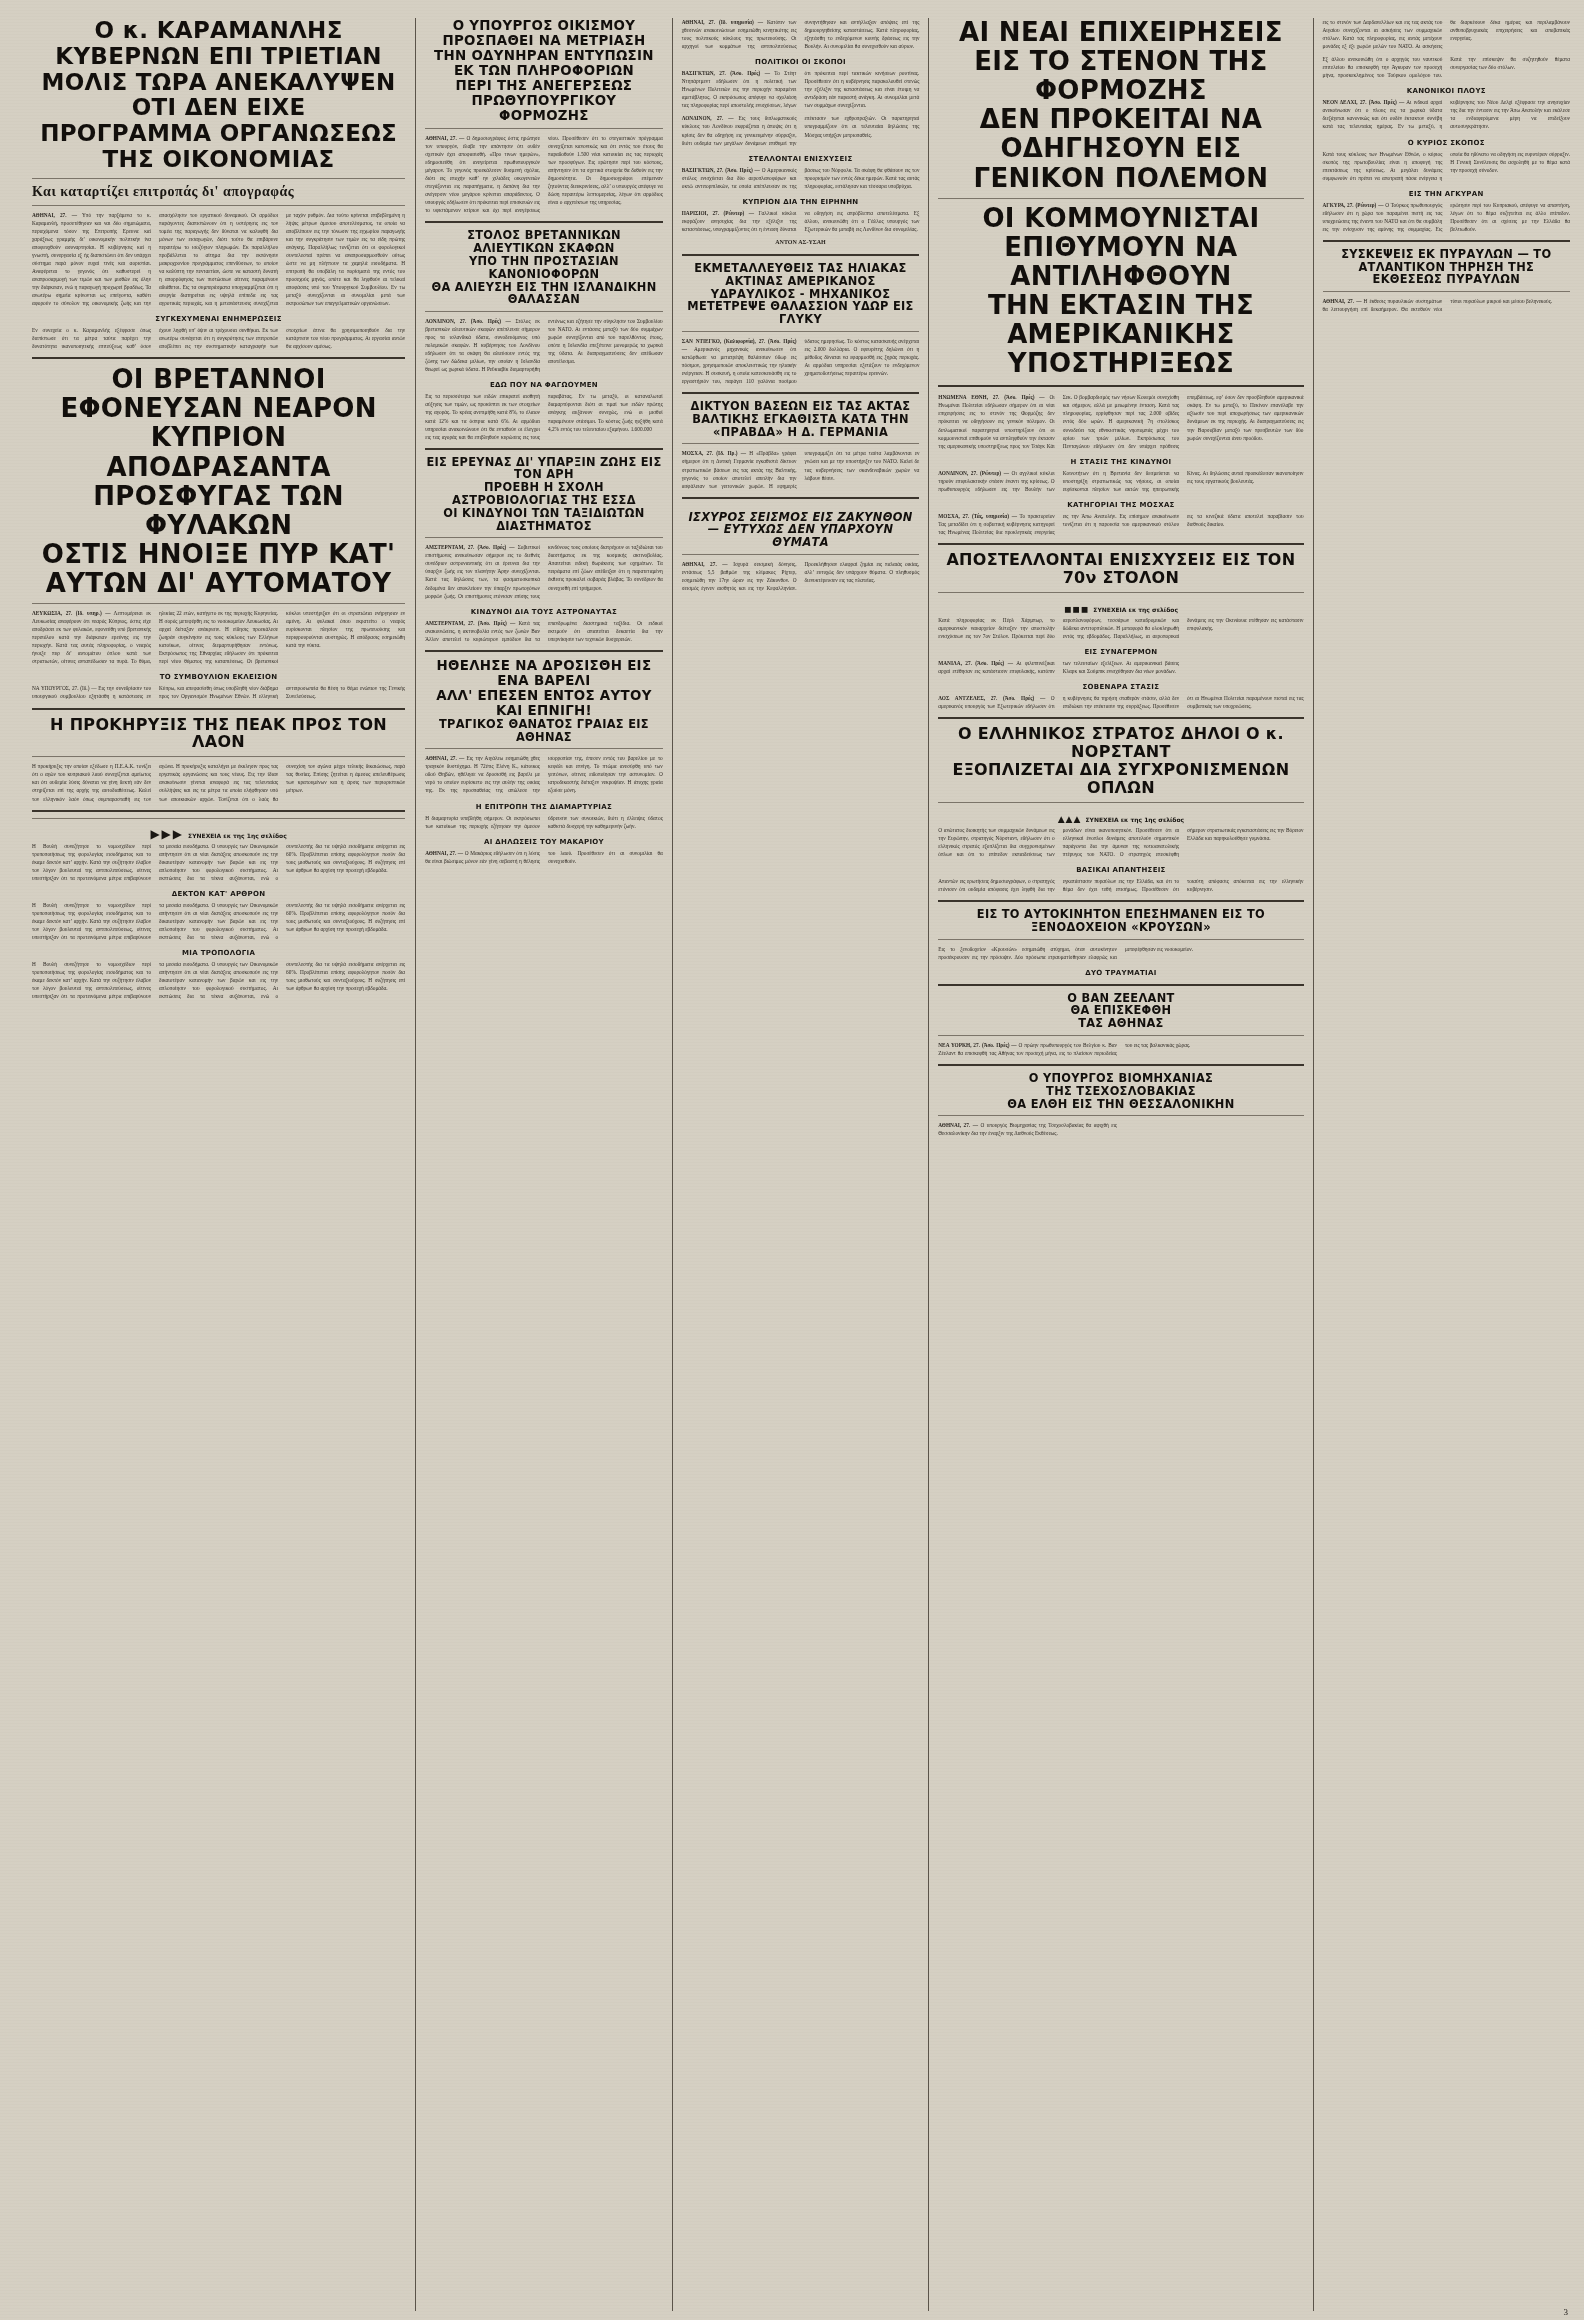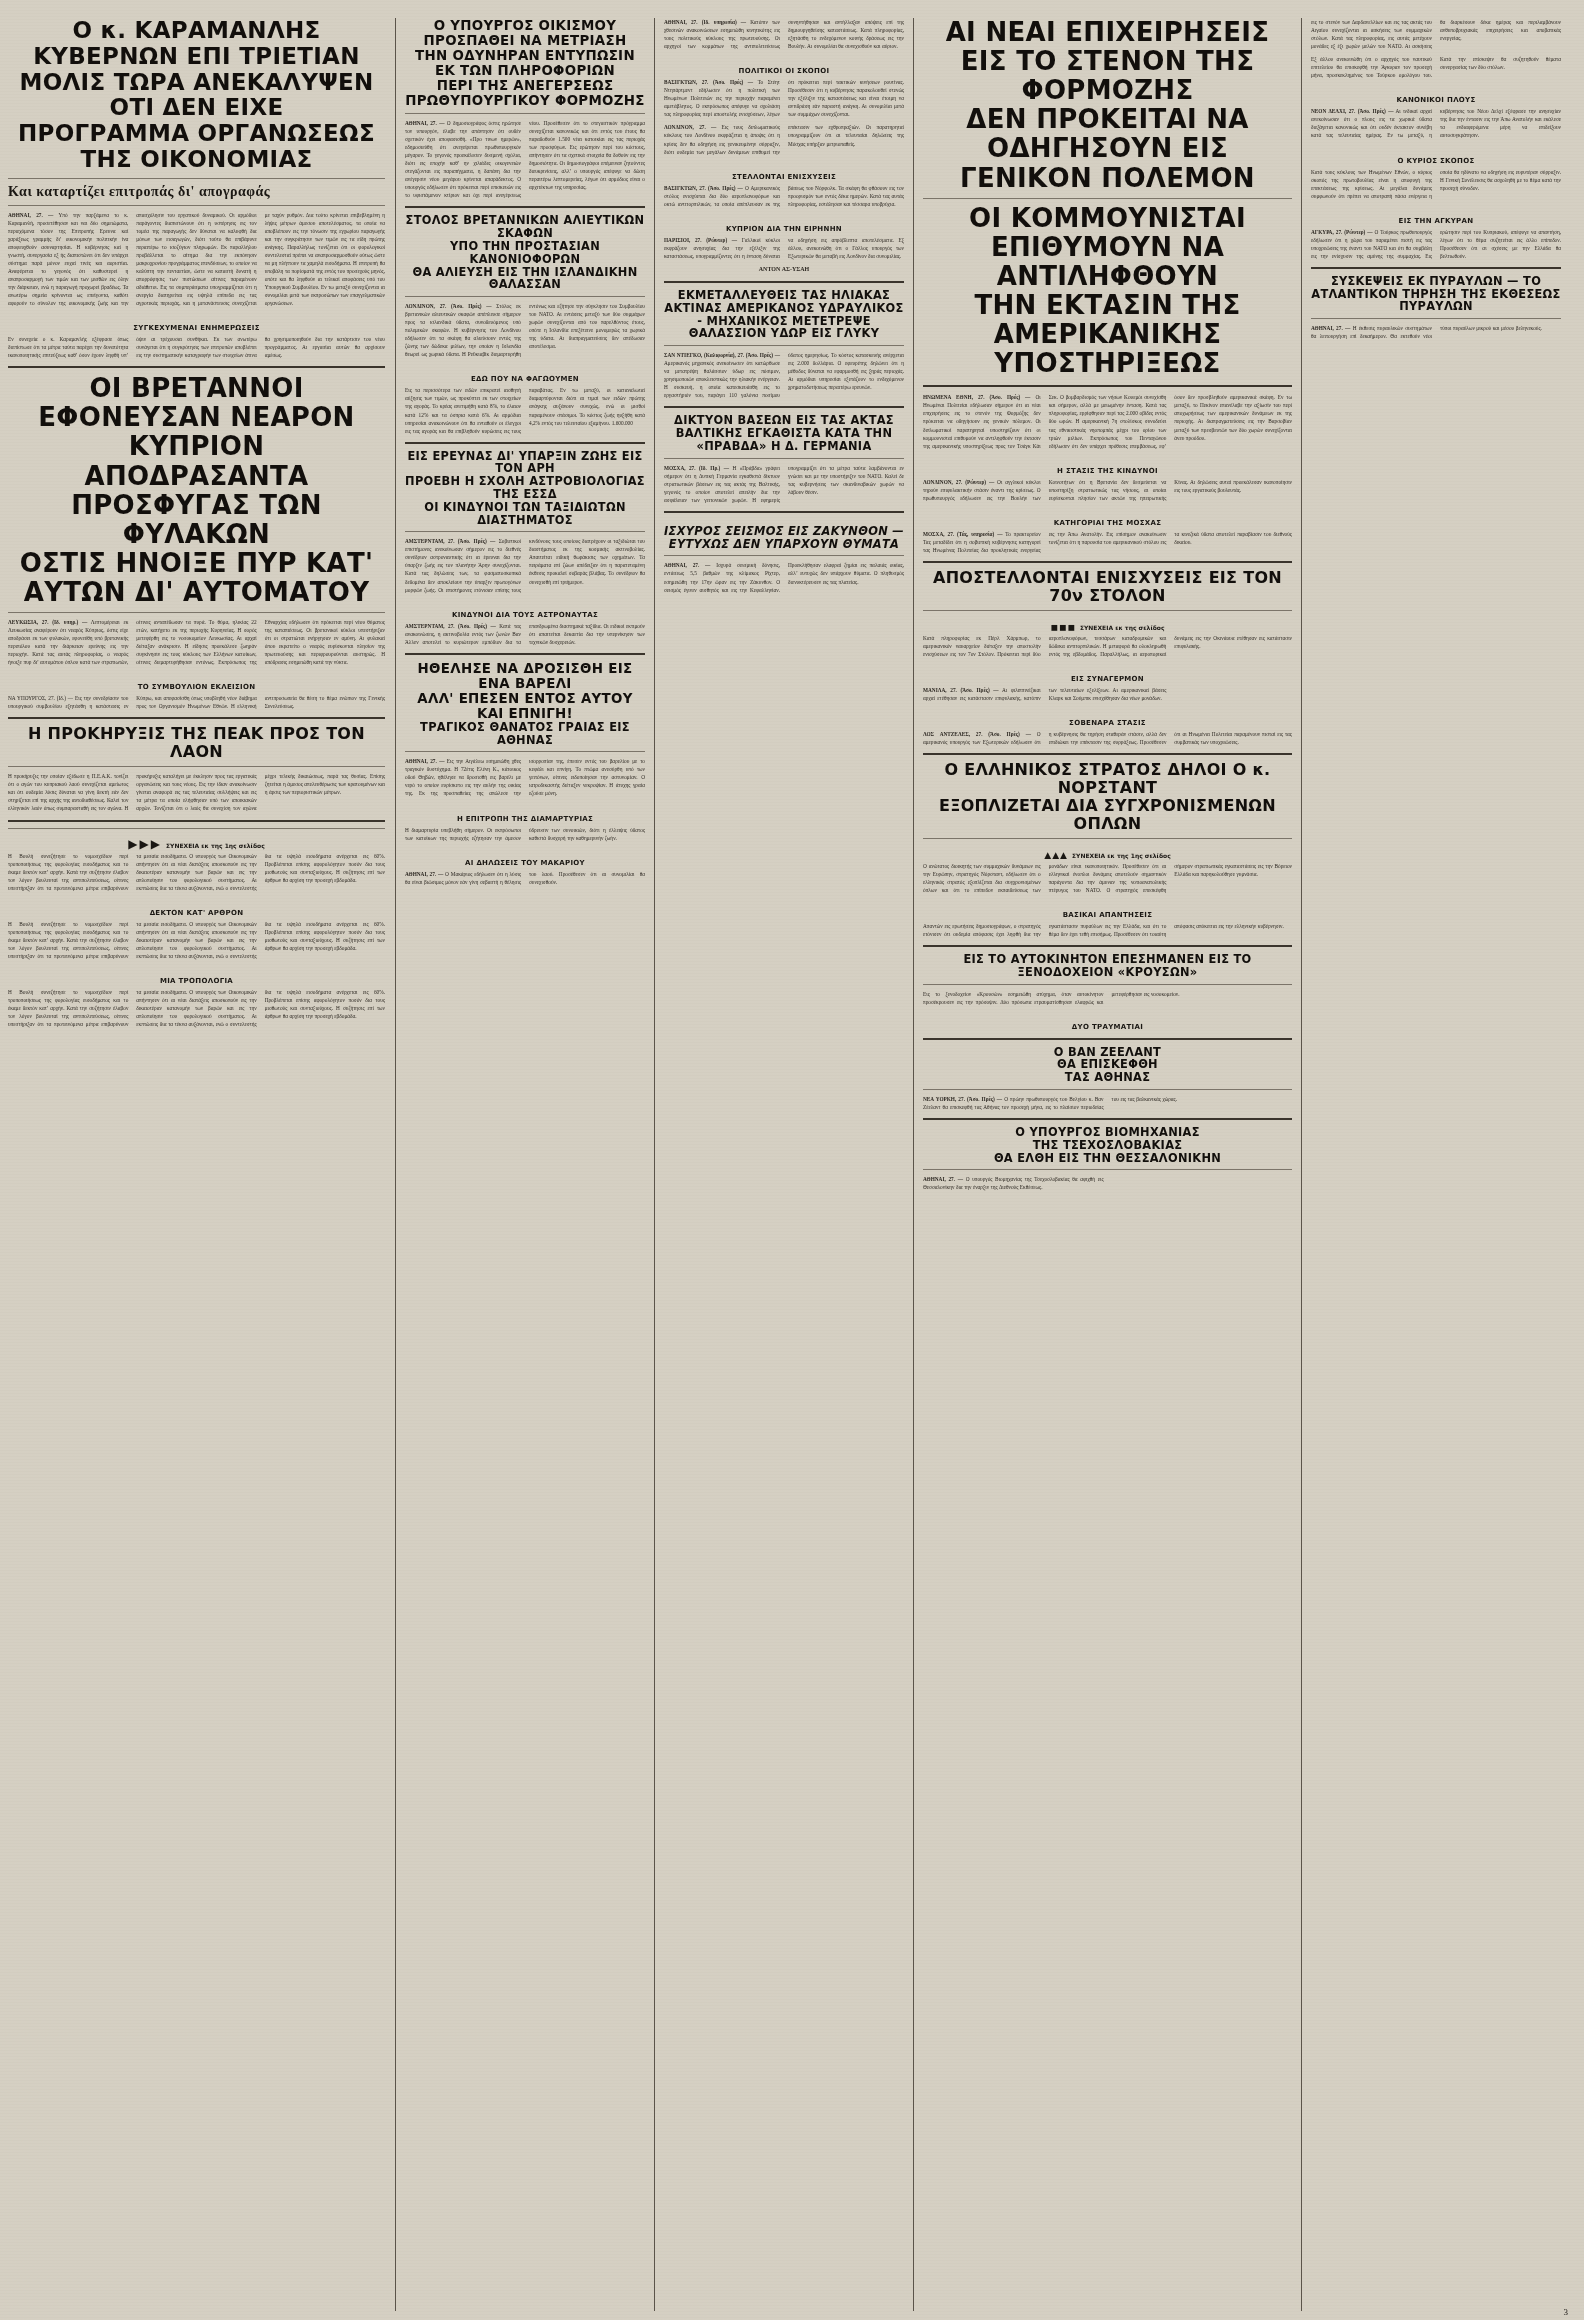--- a/index.html
+++ b/index.html
@@ -8,21 +8,21 @@
     color:#1a1713;
   }
   #page{
     position:relative;
     width:1584px;
     height:2321px;
     background:#d5cfc2;
     background-image:
       repeating-linear-gradient(0deg, rgba(0,0,0,0.012) 0px, rgba(0,0,0,0.012) 1px, rgba(255,255,255,0.01) 1px, rgba(255,255,255,0.01) 3px);
     box-sizing:border-box;
-    padding:18px 14px 10px 8px;
+    padding:18px 14px 10px 32px;
     overflow:hidden;
   }
   .cols{
     display:flex;
     gap:0;
     height:100%;
   }
   .col{box-sizing:border-box;}
   .c1{width:388px;padding-right:10px;border-right:1px solid #5b544a;}
   .c2{width:259px;padding:0 9px;border-right:1px solid #5b544a;}
@@ -67,21 +67,21 @@
   }
   .b2{column-count:2;}
   .b3{column-count:3;}
   .b1{column-count:1;}
   .dateline{font-weight:bold;}
   .smallcap{
     font-family:"DejaVu Sans", sans-serif;
     font-size:7px;
     font-weight:bold;
     text-align:center;
-    margin:17px 0 3px 0;
+    margin:8px 0 3px 0;
     letter-spacing:0.3px;
   }
   .blk{margin-bottom:5px;}
   .center{text-align:center;}
   .arrows{
     font-family:"DejaVu Sans", sans-serif;
     font-size:12px;
     letter-spacing:2px;
   }
   .cont{

